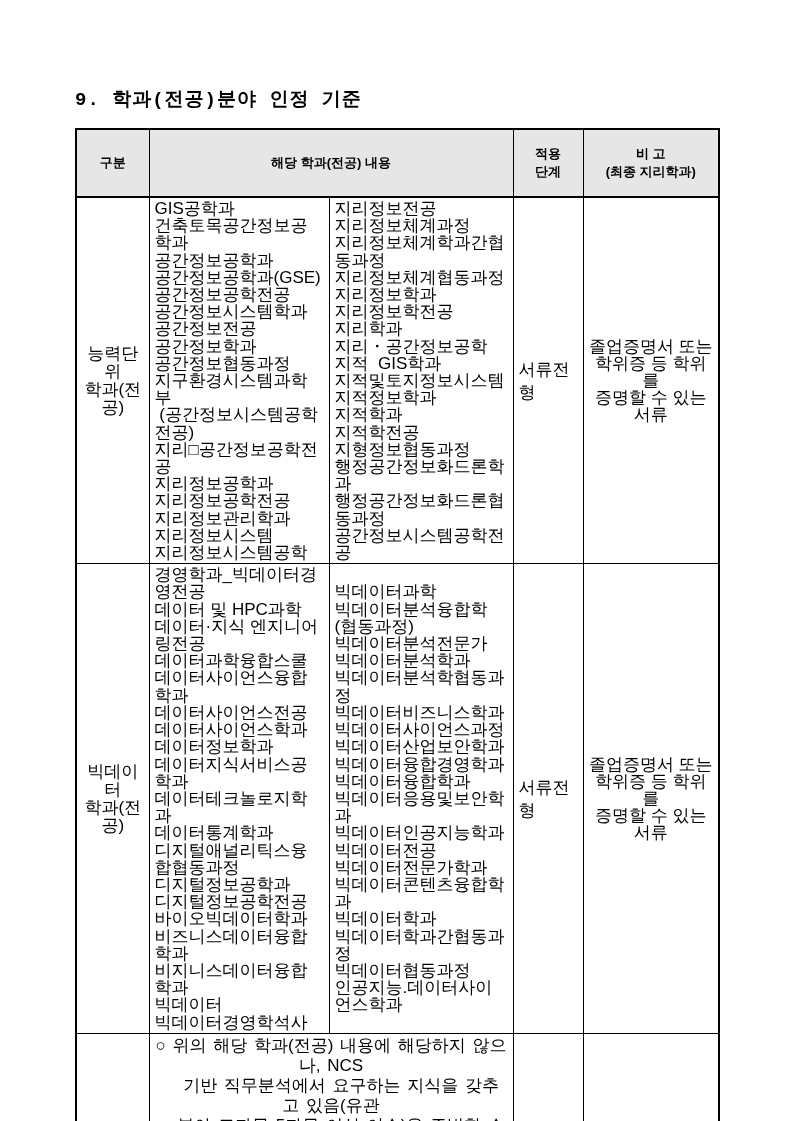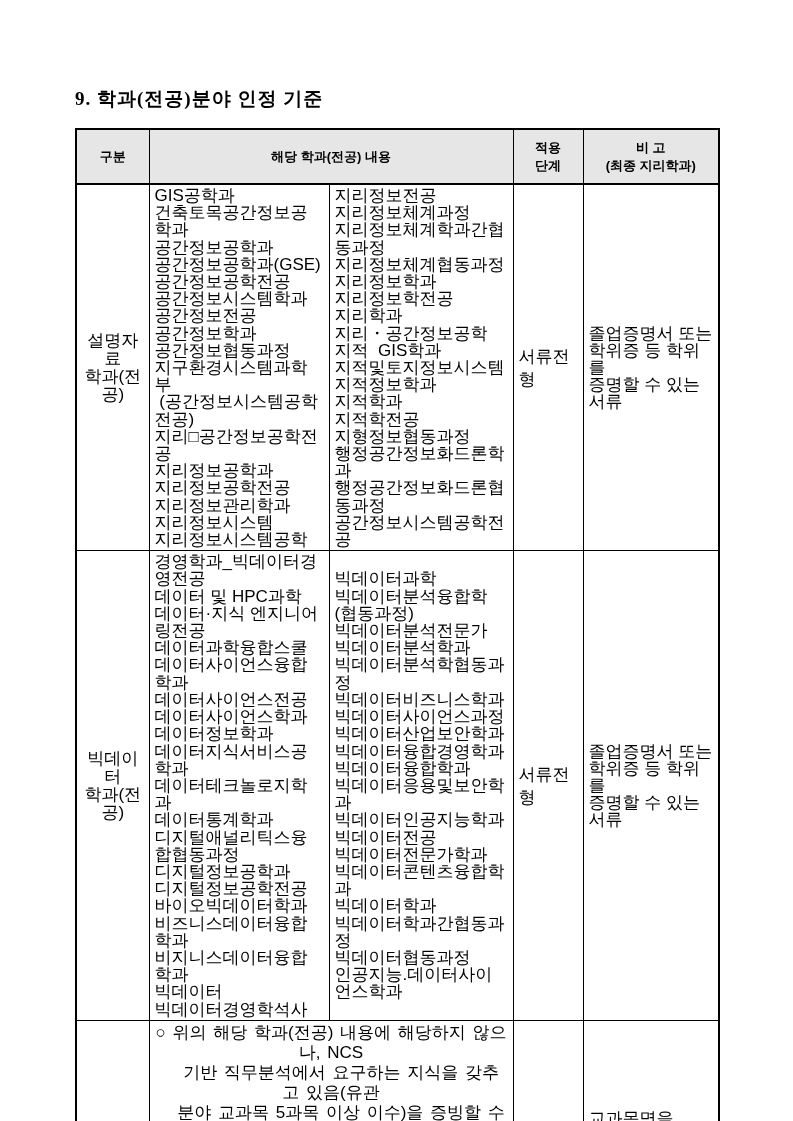--- a/index.html
+++ b/index.html
@@ -8,21 +8,21 @@
     width:793px;height:1121px;
     background:#ffffff;
     margin:0 auto;
     font-family:"Liberation Sans","DejaVu Sans",sans-serif;
     color:#000;
     overflow:hidden;
   }
   .doc-title{
     position:absolute;left:75px;top:86px;
     font-size:19px;font-weight:bold;letter-spacing:1px;
-    font-family:Liberation Serif, serif;
+    font-family:Liberation Mono, monospace;
   }
   table.criteria{
     position:absolute;left:75px;top:128px;
     width:643px;
     border-collapse:collapse;
     table-layout:fixed;
     border:2px solid #000;
   }
   table.criteria td,table.criteria th{
     border-left:1px solid #000;
@@ -52,21 +52,21 @@
     text-align:center;
     font-size:12.5px;
     line-height:18px;
     padding:2px 1px;
   }
   .stage-cell{
     text-align:left;
     font-size:12.5px;
   }
   .note-cell{
-    text-align:left;
+    text-align:center;
     font-size:12px;
     line-height:17px;
   }
   .note-block{
     white-space:pre-wrap;
     font-size:12.5px;
     line-height:20px;
     word-spacing:2px;
     padding-left:3px;
     text-align:center;
@@ -87,31 +87,31 @@
   <table class="criteria">
     <colgroup>
       <col style="width:73px">
       <col style="width:180px">
       <col style="width:184px">
       <col style="width:70px">
       <col style="width:136px">
     </colgroup>
 
     <tbody>
-        <tr style="height:55px">
+        <tr style="height:68px">
       <th class="prewrap">구분</th>
       <th class="prewrap" colspan="2">해당 학과(전공) 내용</th>
       <th class="prewrap">적용
 단계</th>
       <th class="prewrap">비 고
 (최종 지리학과)</th>
     </tr>
 
     <tr style="height:325px">
-      <td class="category-cell prewrap">설명자료
+      <td class="category-cell prewrap">능력단위
 학과(전공)</td>
       <td class="majors-list">GIS공학과
 건축토목공간정보공학과
 공간정보공학과
 공간정보공학과(GSE)
 공간정보공학전공
 공간정보시스템학과
 공간정보전공
 공간정보학과
 공간정보협동과정

